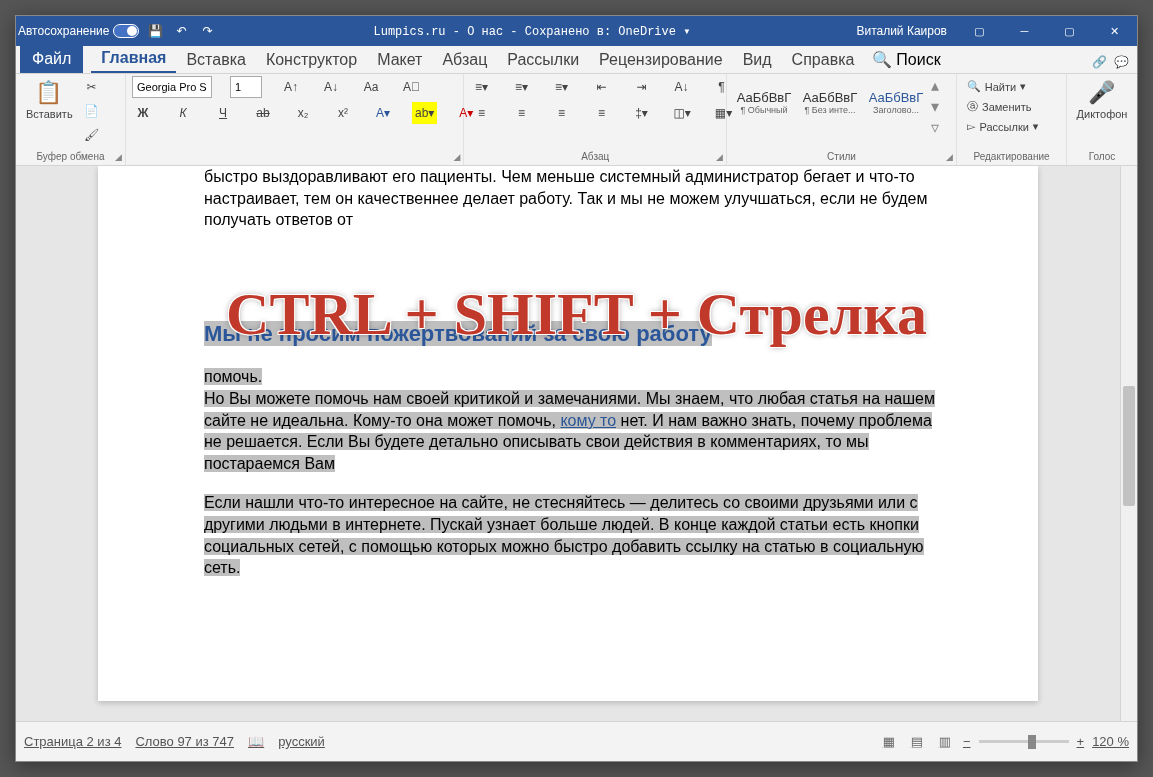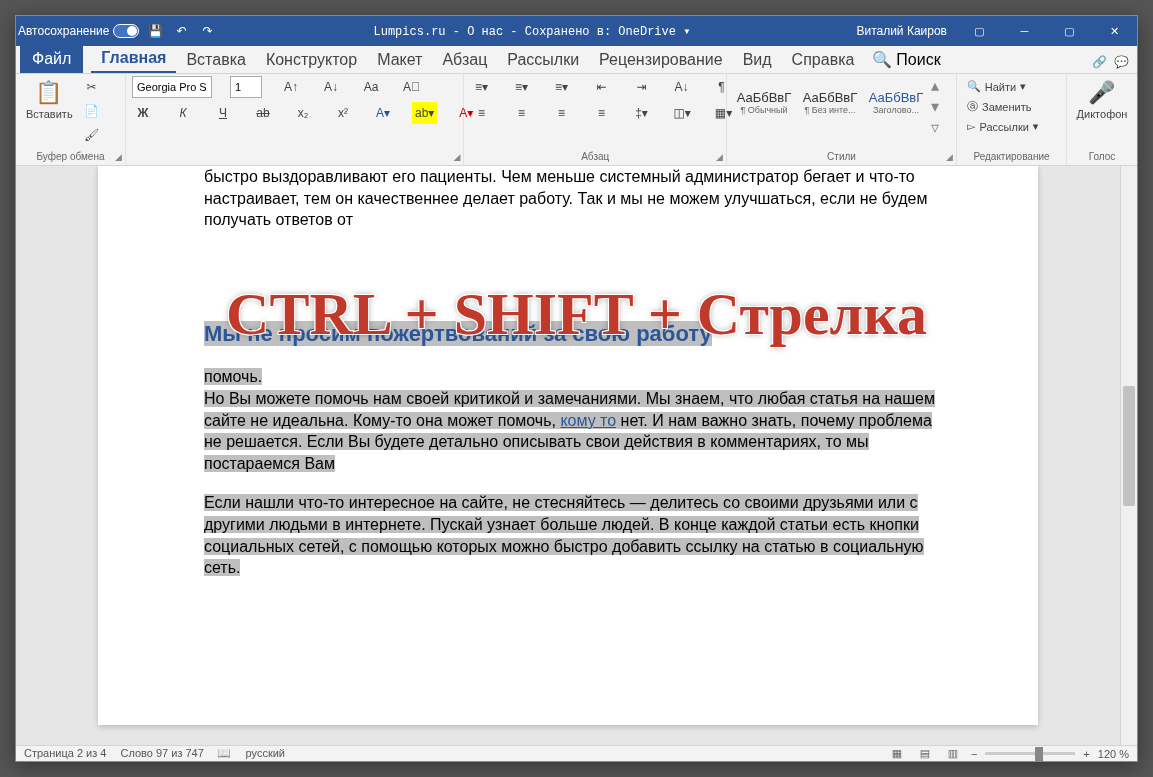--- a/index.html
+++ b/index.html
@@ -38,21 +38,21 @@
 .edit-btn { display: flex; align-items: center; gap: 4px; font-size: 11px; padding: 2px 4px; color: #444; }
 .launcher { position: absolute; bottom: 3px; right: 3px; font-size: 9px; color: #888; }
 .doc-area { flex: 1; background: #e6e6e6; overflow: hidden; position: relative; display: flex; }
 .doc-scroll { flex: 1; overflow: auto; padding: 0 0 20px; }
 .page { width: 940px; margin: 0 auto; background: #fff; box-shadow: 0 2px 6px rgba(0,0,0,.2); padding: 0 90px 30px 106px; min-height: 100%; font-family: Georgia, serif; font-size: 16px; line-height: 1.35; color: #000; }
 .page p { margin: 0; }
 .hl { background: #bfbfbf; }
 .heading2 { color: #2b579a; font-weight: bold; font-size: 22px; }
 .vscroll { width: 17px; background: #f0f0f0; border-left: 1px solid #d4d4d4; position: relative; }
 .vscroll-thumb { position: absolute; top: 220px; left: 2px; right: 2px; height: 120px; background: #c2c2c2; border-radius: 2px; }
-.statusbar { height: 16px; background: #f3f3f3; border-top: 1px solid #d4d4d4; display: flex; align-items: center; font-size: 11px; color: #555; padding: 0 8px; }
+.statusbar { height: 40px; background: #f3f3f3; border-top: 1px solid #d4d4d4; display: flex; align-items: center; font-size: 13px; color: #555; padding: 0 8px; text-decoration: underline; }
 .status-left { display: flex; gap: 14px; }
 .status-right { margin-left: auto; display: flex; align-items: center; gap: 8px; }
 .view-btn { width: 20px; height: 18px; display: flex; align-items: center; justify-content: center; color: #666; }
 .zoom-slider { width: 90px; height: 3px; background: #ccc; position: relative; }
 .zoom-slider::after { content: ''; position: absolute; width: 8px; height: 14px; background: #888; top: -5px; left: 55%; }
 .overlay { position: absolute; top: 114px; left: 0; right: 0; text-align: center; font-family: Georgia, serif; font-size: 60px; font-weight: bold; color: #c0392b; text-shadow: -1px -1px 0 #fff, 1px -1px 0 #fff, -1px 1px 0 #fff, 1px 1px 0 #fff, 0 0 6px rgba(0,0,0,.4); pointer-events: none; z-index: 5; }
 .bold { font-weight: bold; }
 .underline { text-decoration: underline; color: #2b5797; }
 </style>
 </head>

